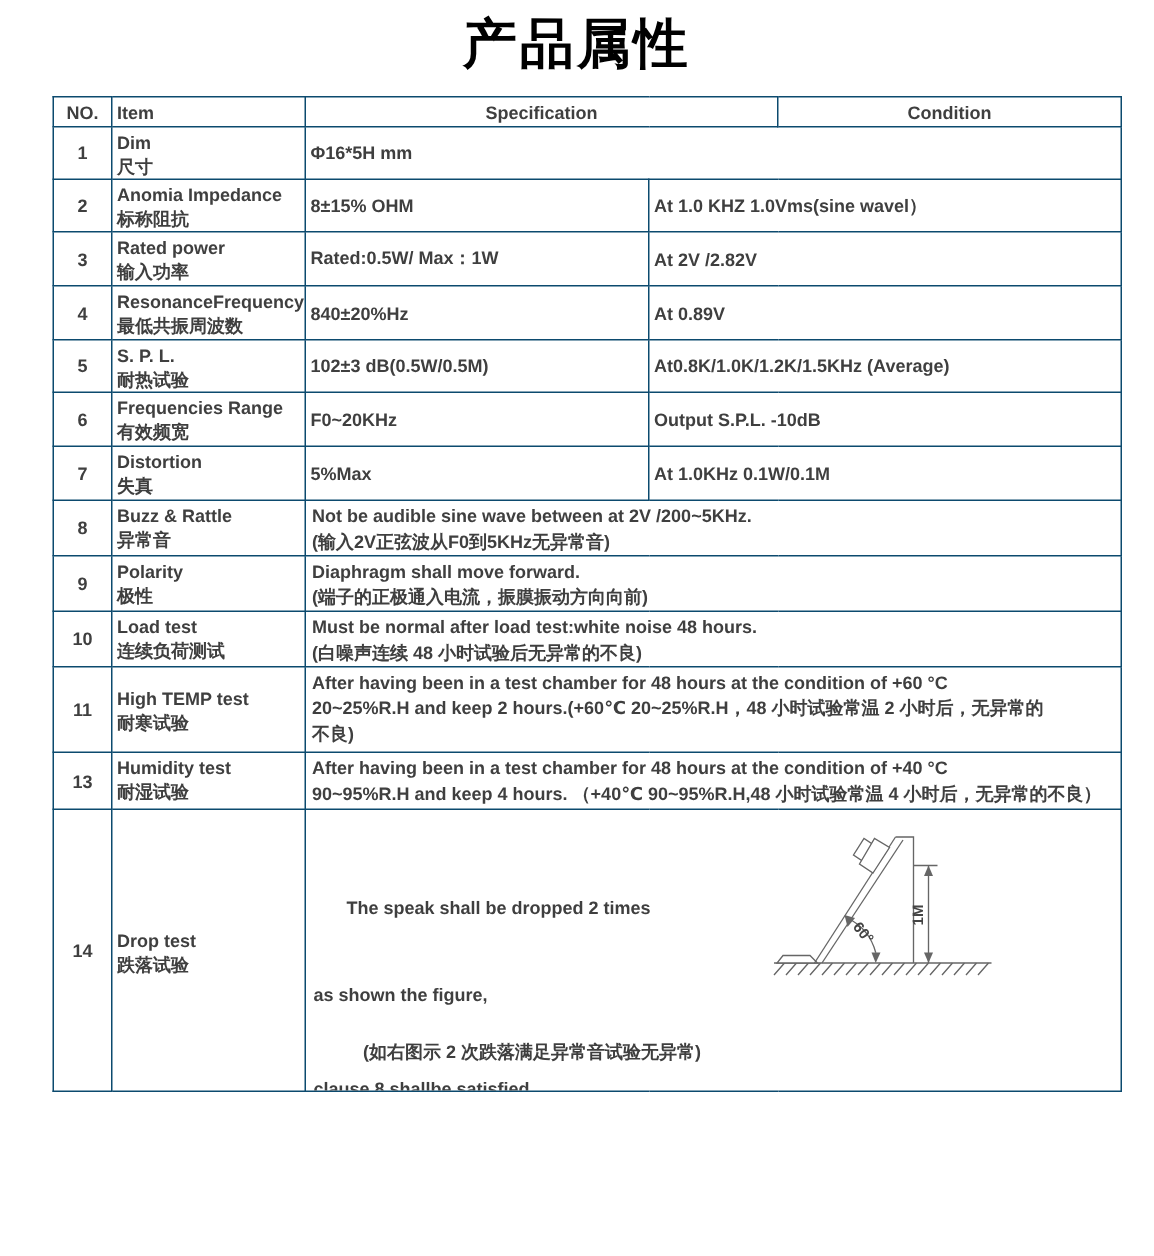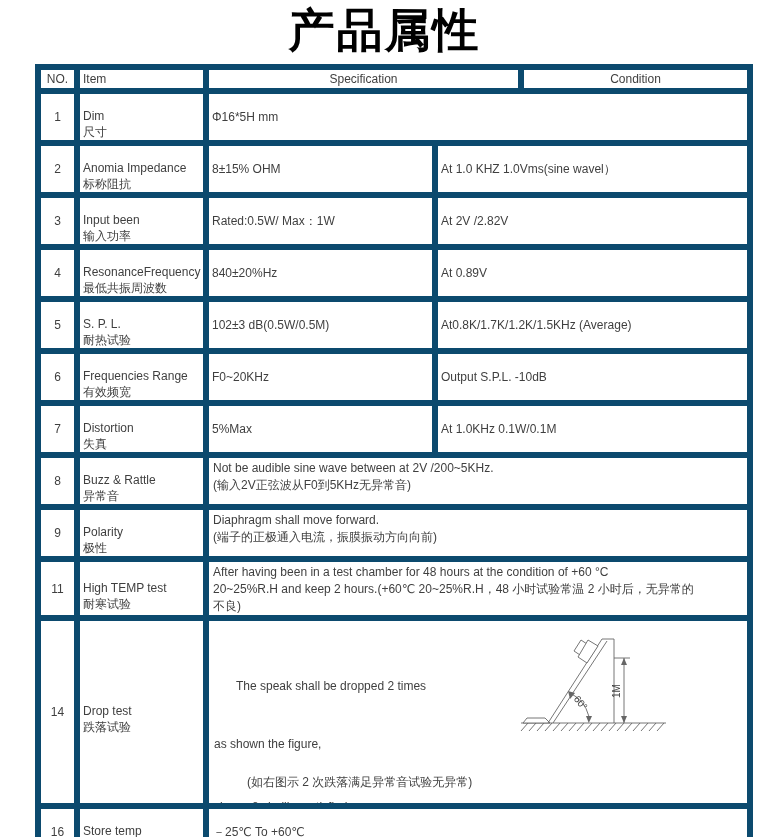--- a/index.html
+++ b/index.html
@@ -1,24 +1,24 @@
 <!DOCTYPE html>
 <html><head>
 <meta charset="utf-8">
 <style>
   html,body{margin:0;padding:0;background:#ffffff;}
   body{width:769px;height:837px;font-family:"Liberation Sans","DejaVu Sans",sans-serif;color:#3f3f3f;overflow:hidden;}
-  .title{margin:0;padding-top:6px;text-align:center;font-size:46px;line-height:48px;font-weight:900;color:#000;letter-spacing:2px;font-family:"DejaVu Sans","Liberation Sans",sans-serif;}
+  .title{margin:0;padding-top:6px;text-align:center;font-size:36px;line-height:48px;font-weight:900;color:#000;letter-spacing:2px;font-family:"DejaVu Sans","Liberation Sans",sans-serif;}
   table.spec{border-collapse:collapse;table-layout:fixed;margin:10px 0 0 35px;width:712px;}
   col.c-no{width:39px;} col.c-item{width:129px;} col.c-spec{width:229px;} col.c-mid{width:86px;} col.c-cond{width:229px;}
-  td,th{border:6px solid #0c4a6e;font-size:12px;font-weight:normal;padding:0 3px;overflow:hidden;}
+  td,th{border:1px solid #0c4a6e;font-size:12px;font-weight:bold;padding:0 3px;overflow:hidden;}
   th{height:18px;text-align:center;color:#3f3f3f;}
   th.left{text-align:left;}
   td.no{text-align:center;vertical-align:middle;}
-  td.item{vertical-align:top;line-height:16px;padding-top:14px;}
+  td.item{vertical-align:top;line-height:16px;padding-top:2px;}
   td.ctr{vertical-align:middle;}
   td.merged{vertical-align:top;padding:2px 4px 0 4px;margin-left:33px;}
   td.merged-mid{vertical-align:middle;padding:0 4px;}
   .ln{line-height:17px;white-space:nowrap;}
   td.drop-cell{position:relative;padding:0;}
   .drop-l{position:absolute;left:5px;white-space:nowrap;line-height:15px;}
   .drop-l1{top:58px;margin-left:22px;} .drop-l2{top:116px;} .drop-l3{top:135px;margin-top:44px;} .drop-l4{top:154px;margin-left:33px;}
   .drop-fig{position:absolute;left:287px;top:10px;}
   .fig-stroke{stroke:#666;stroke-width:0.9;fill:none;}
   .fig-fill{fill:#666;stroke:none;}
@@ -62,21 +62,21 @@
       <div>Anomia Impedance</div>
       <div>标称阻抗</div>
     </td>
     <td class="ctr">8±15% OHM</td>
     <td colspan="2" class="ctr">At 1.0 KHZ 1.0Vms(sine wavel）</td>
   </tr>
 
   <tr style="height:36px">
     <td class="no">3</td>
     <td class="item">
-      <div>Input been</div>
+      <div>Rated power</div>
       <div>输入功率</div>
     </td>
     <td class="ctr">Rated:0.5W/ Max：1W</td>
     <td colspan="2" class="ctr">At 2V /2.82V</td>
   </tr>
 
   <tr style="height:36px">
     <td class="no">4</td>
     <td class="item">
       <div>ResonanceFrequency</div>
@@ -86,21 +86,21 @@
     <td colspan="2" class="ctr">At 0.89V</td>
   </tr>
 
   <tr style="height:35px">
     <td class="no">5</td>
     <td class="item">
       <div>S. P. L.</div>
       <div>耐热试验</div>
     </td>
     <td class="ctr">102±3 dB(0.5W/0.5M)</td>
-    <td colspan="2" class="ctr">At0.8K/1.7K/1.2K/1.5KHz (Average)</td>
+    <td colspan="2" class="ctr">At0.8K/1.0K/1.2K/1.5KHz (Average)</td>
   </tr>
 
   <tr style="height:36px">
     <td class="no">6</td>
     <td class="item">
       <div>Frequencies Range</div>
       <div>有效频宽</div>
     </td>
     <td class="ctr">F0~20KHz</td>
     <td colspan="2" class="ctr">Output S.P.L. -10dB</td>
@@ -133,35 +133,57 @@
     <td class="item">
       <div>Polarity</div>
       <div>极性</div>
     </td>
     <td colspan="3" class="merged">
       <div class="ln">Diaphragm shall move forward.</div>
       <div class="ln">(端子的正极通入电流，振膜振动方向向前)</div>
     </td>
   </tr>
 
+  <tr style="height:36px">
+    <td class="no">10</td>
+    <td class="item">
+      <div>Load test</div>
+      <div>连续负荷测试</div>
+    </td>
+    <td colspan="3" class="merged">
+      <div class="ln">Must be normal after load test:white noise 48 hours.</div>
+      <div class="ln">(白噪声连续 48 小时试验后无异常的不良)</div>
+    </td>
+  </tr>
 
   <tr style="height:57px">
     <td class="no">11</td>
     <td class="item" style="vertical-align:middle">
       <div>High TEMP test</div>
       <div>耐寒试验</div>
     </td>
     <td colspan="3" class="merged">
       <div class="ln">After having been in a test chamber for 48 hours at the condition of +60 °C</div>
       <div class="ln">20~25%R.H and keep 2 hours.(+60℃ 20~25%R.H，48 小时试验常温 2 小时后，无异常的</div>
       <div class="ln">不良)</div>
     </td>
   </tr>
 
 
+  <tr style="height:38px">
+    <td class="no">13</td>
+    <td class="item">
+      <div>Humidity test</div>
+      <div>耐湿试验</div>
+    </td>
+    <td colspan="3" class="merged">
+      <div class="ln">After having been in a test chamber for 48 hours at the condition of +40 °C</div>
+      <div class="ln">90~95%R.H and keep 4 hours. （+40℃ 90~95%R.H,48 小时试验常温 4 小时后，无异常的不良）</div>
+    </td>
+  </tr>
 
   <tr style="height:188px">
     <td class="no">14</td>
     <td class="item" style="vertical-align:middle">
       <div>Drop test</div>
       <div>跌落试验</div>
     </td>
     <td colspan="3" class="drop-cell">
       <div class="drop-l drop-l1">The speak shall be dropped 2 times</div>
       <div class="drop-l drop-l2">as shown the figure,</div>
@@ -190,24 +212,14 @@
         <line class="fig-stroke" x1="118" y1="27" x2="134" y2="27"></line>
         <line class="fig-stroke" x1="128" y1="27" x2="128" y2="92"></line>
         <polygon class="fig-fill" points="128,27 125,34 131,34"></polygon>
         <polygon class="fig-fill" points="128,92 125,85 131,85"></polygon>
         <text class="fig-text" x="124" y="60" text-anchor="middle" transform="rotate(-90 124 60)">1M</text>
       </svg>
     </td>
   </tr>
 
 
-  <tr style="height:36px">
-    <td class="no">16</td>
-    <td class="item">
-      <div>Store temp</div>
-      <div>储存温度</div>
-    </td>
-    <td colspan="3" class="merged-mid">
-      <div class="ln">－25℃ To +60℃</div>
-    </td>
-  </tr>
 </tbody>
   </table>
 
 </body></html>

